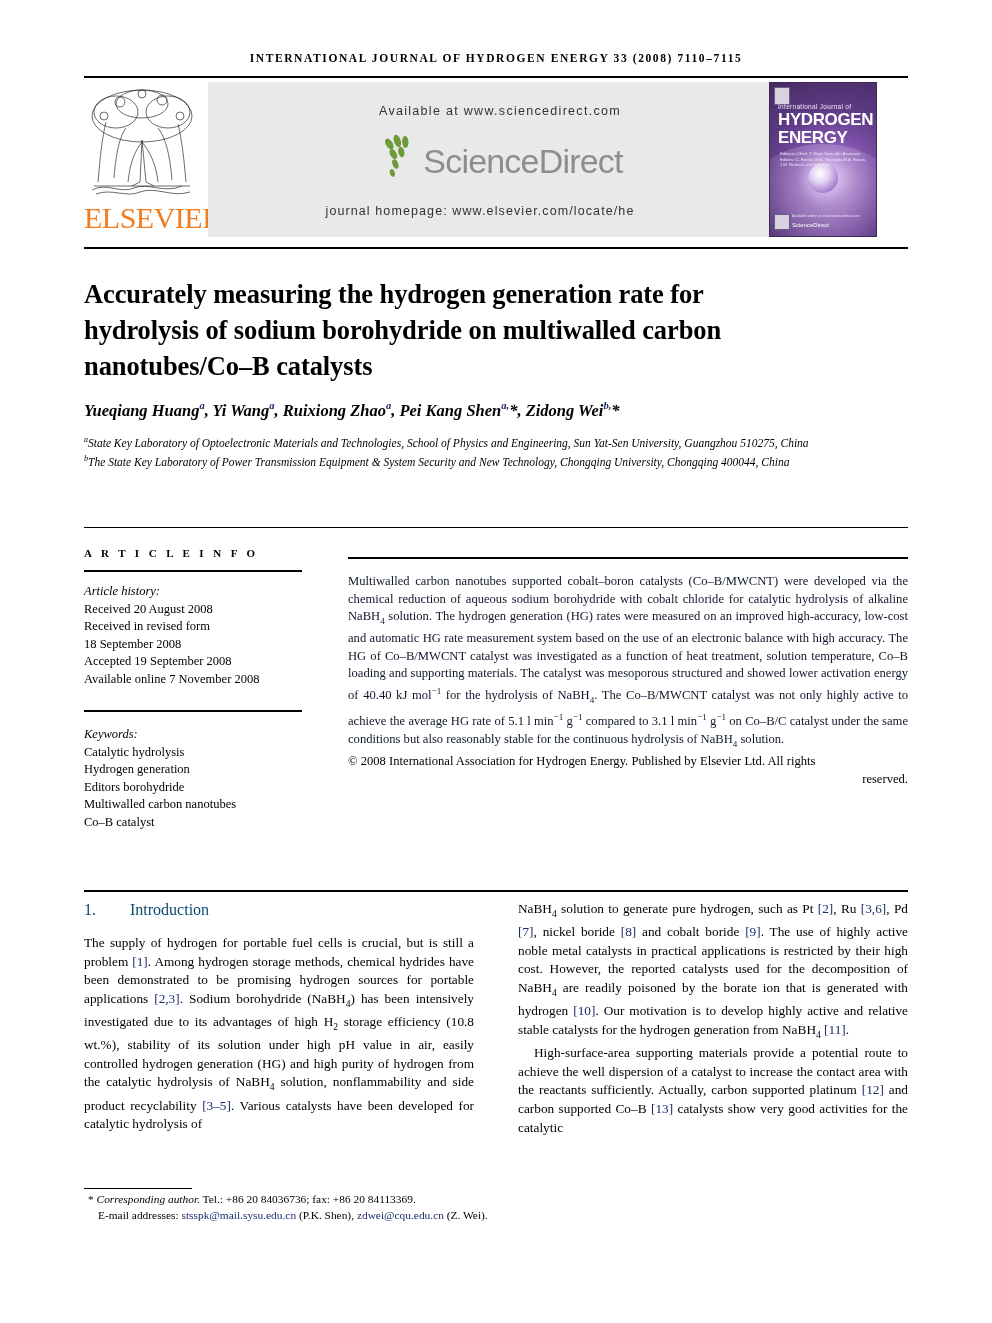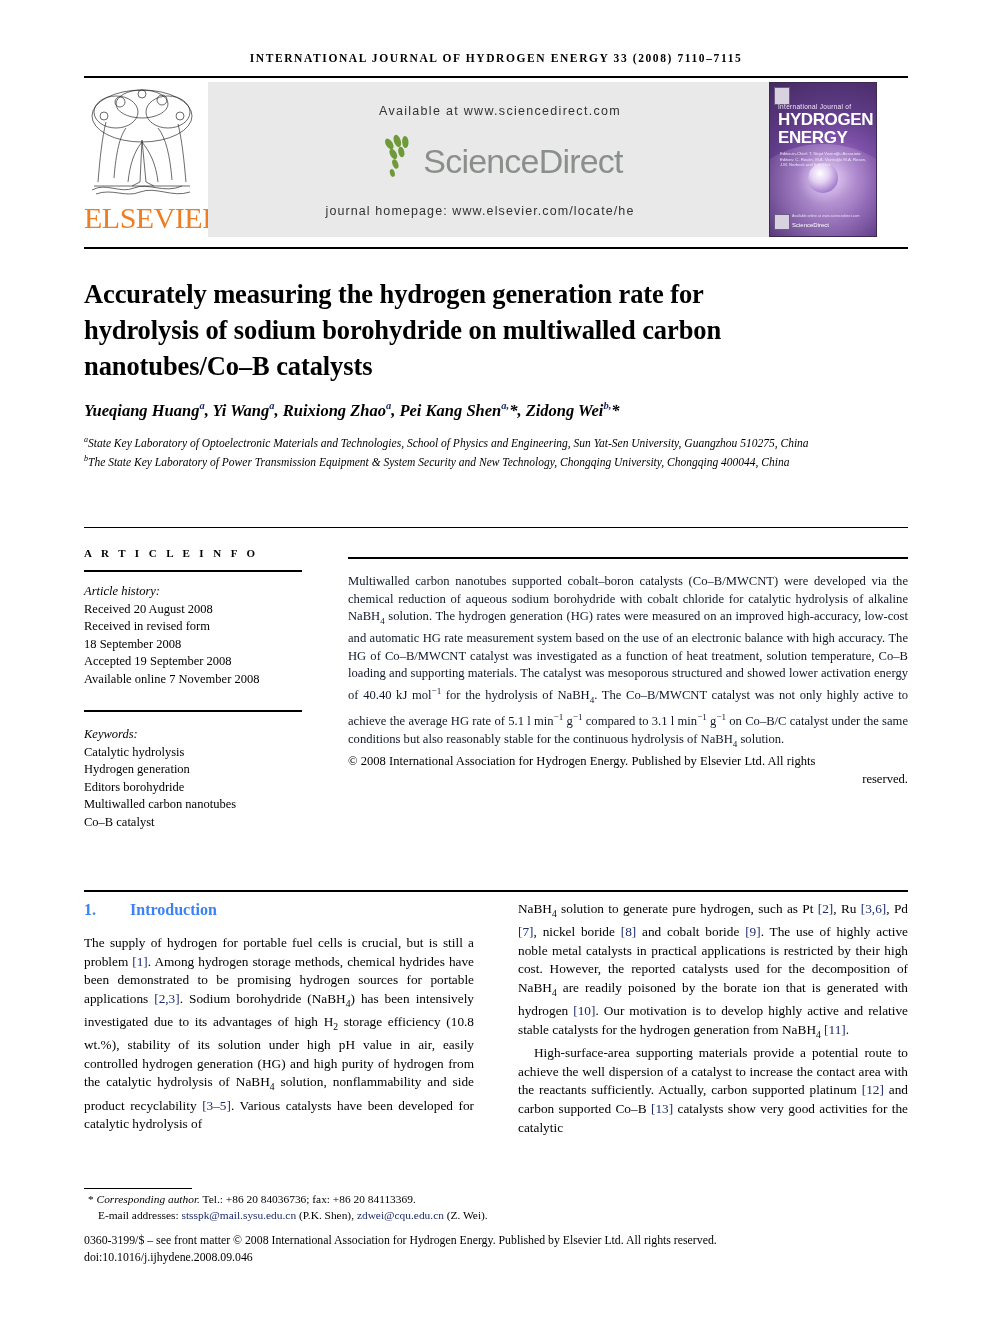--- a/index.html
+++ b/index.html
@@ -353,25 +353,25 @@
     left: 84px; top: 900px;
     width: 390px;
   }
   .body-right {
     position: absolute;
     left: 518px; top: 900px;
     width: 390px;
   }
   .h1 {
     font-family: "Liberation Serif", serif;
-    font-weight: bold;
+    font-weight: normal;
     font-size: 16px;
     line-height: 20px;
     margin: 0 0 14px 0;
-    color: #3b82f6;
+    color: #0c4a6e;
   }
   .h1 .num { display: inline-block; width: 46px; }
   p.body {
     margin: 0;
     font-family: "Liberation Serif", serif;
     font-size: 13.3px;
     line-height: 18.6px;
     text-align: justify;
     color: #000;
   }
@@ -536,18 +536,14 @@
   <div class="body-right">
     <p class="body">NaBH<sub>4</sub> solution to generate pure hydrogen, such as Pt <span class="ref">[2]</span>, Ru <span class="ref">[3,6]</span>, Pd <span class="ref">[7]</span>, nickel boride <span class="ref">[8]</span> and cobalt boride <span class="ref">[9]</span>. The use of highly active noble metal catalysts in practical applications is restricted by their high cost. However, the reported catalysts used for the decomposition of NaBH<sub>4</sub> are readily poisoned by the borate ion that is generated with hydrogen <span class="ref">[10]</span>. Our motivation is to develop highly active and relative stable catalysts for the hydrogen generation from NaBH<sub>4</sub> <span class="ref">[11]</span>.</p>
     <p class="body">High-surface-area supporting materials provide a potential route to achieve the well dispersion of a catalyst to increase the contact area with the reactants sufficiently. Actually, carbon supported platinum <span class="ref">[12]</span> and carbon supported Co–B <span class="ref">[13]</span> catalysts show very good activities for the catalytic</p>
   </div>
 
   <div class="foot-rule"></div>
   <div class="footnotes">
     <div class="fn-ind">* <i>Corresponding author.</i> Tel.: +86 20 84036736; fax: +86 20 84113369.</div>
     <div class="fn-ind" style="padding-left:22px;">E-mail addresses: <span class="email">stsspk@mail.sysu.edu.cn</span> (P.K. Shen), <span class="email">zdwei@cqu.edu.cn</span> (Z. Wei).</div>
   </div>
-  <div class="issn-block">
-    <div>0360-3199/$ – see front matter © 2008 International Association for Hydrogen Energy. Published by Elsevier Ltd. All rights reserved.</div>
-    <div>doi:10.1016/j.ijhydene.2008.09.046</div>
-  </div>
 
 </div>
 
 </body></html>

